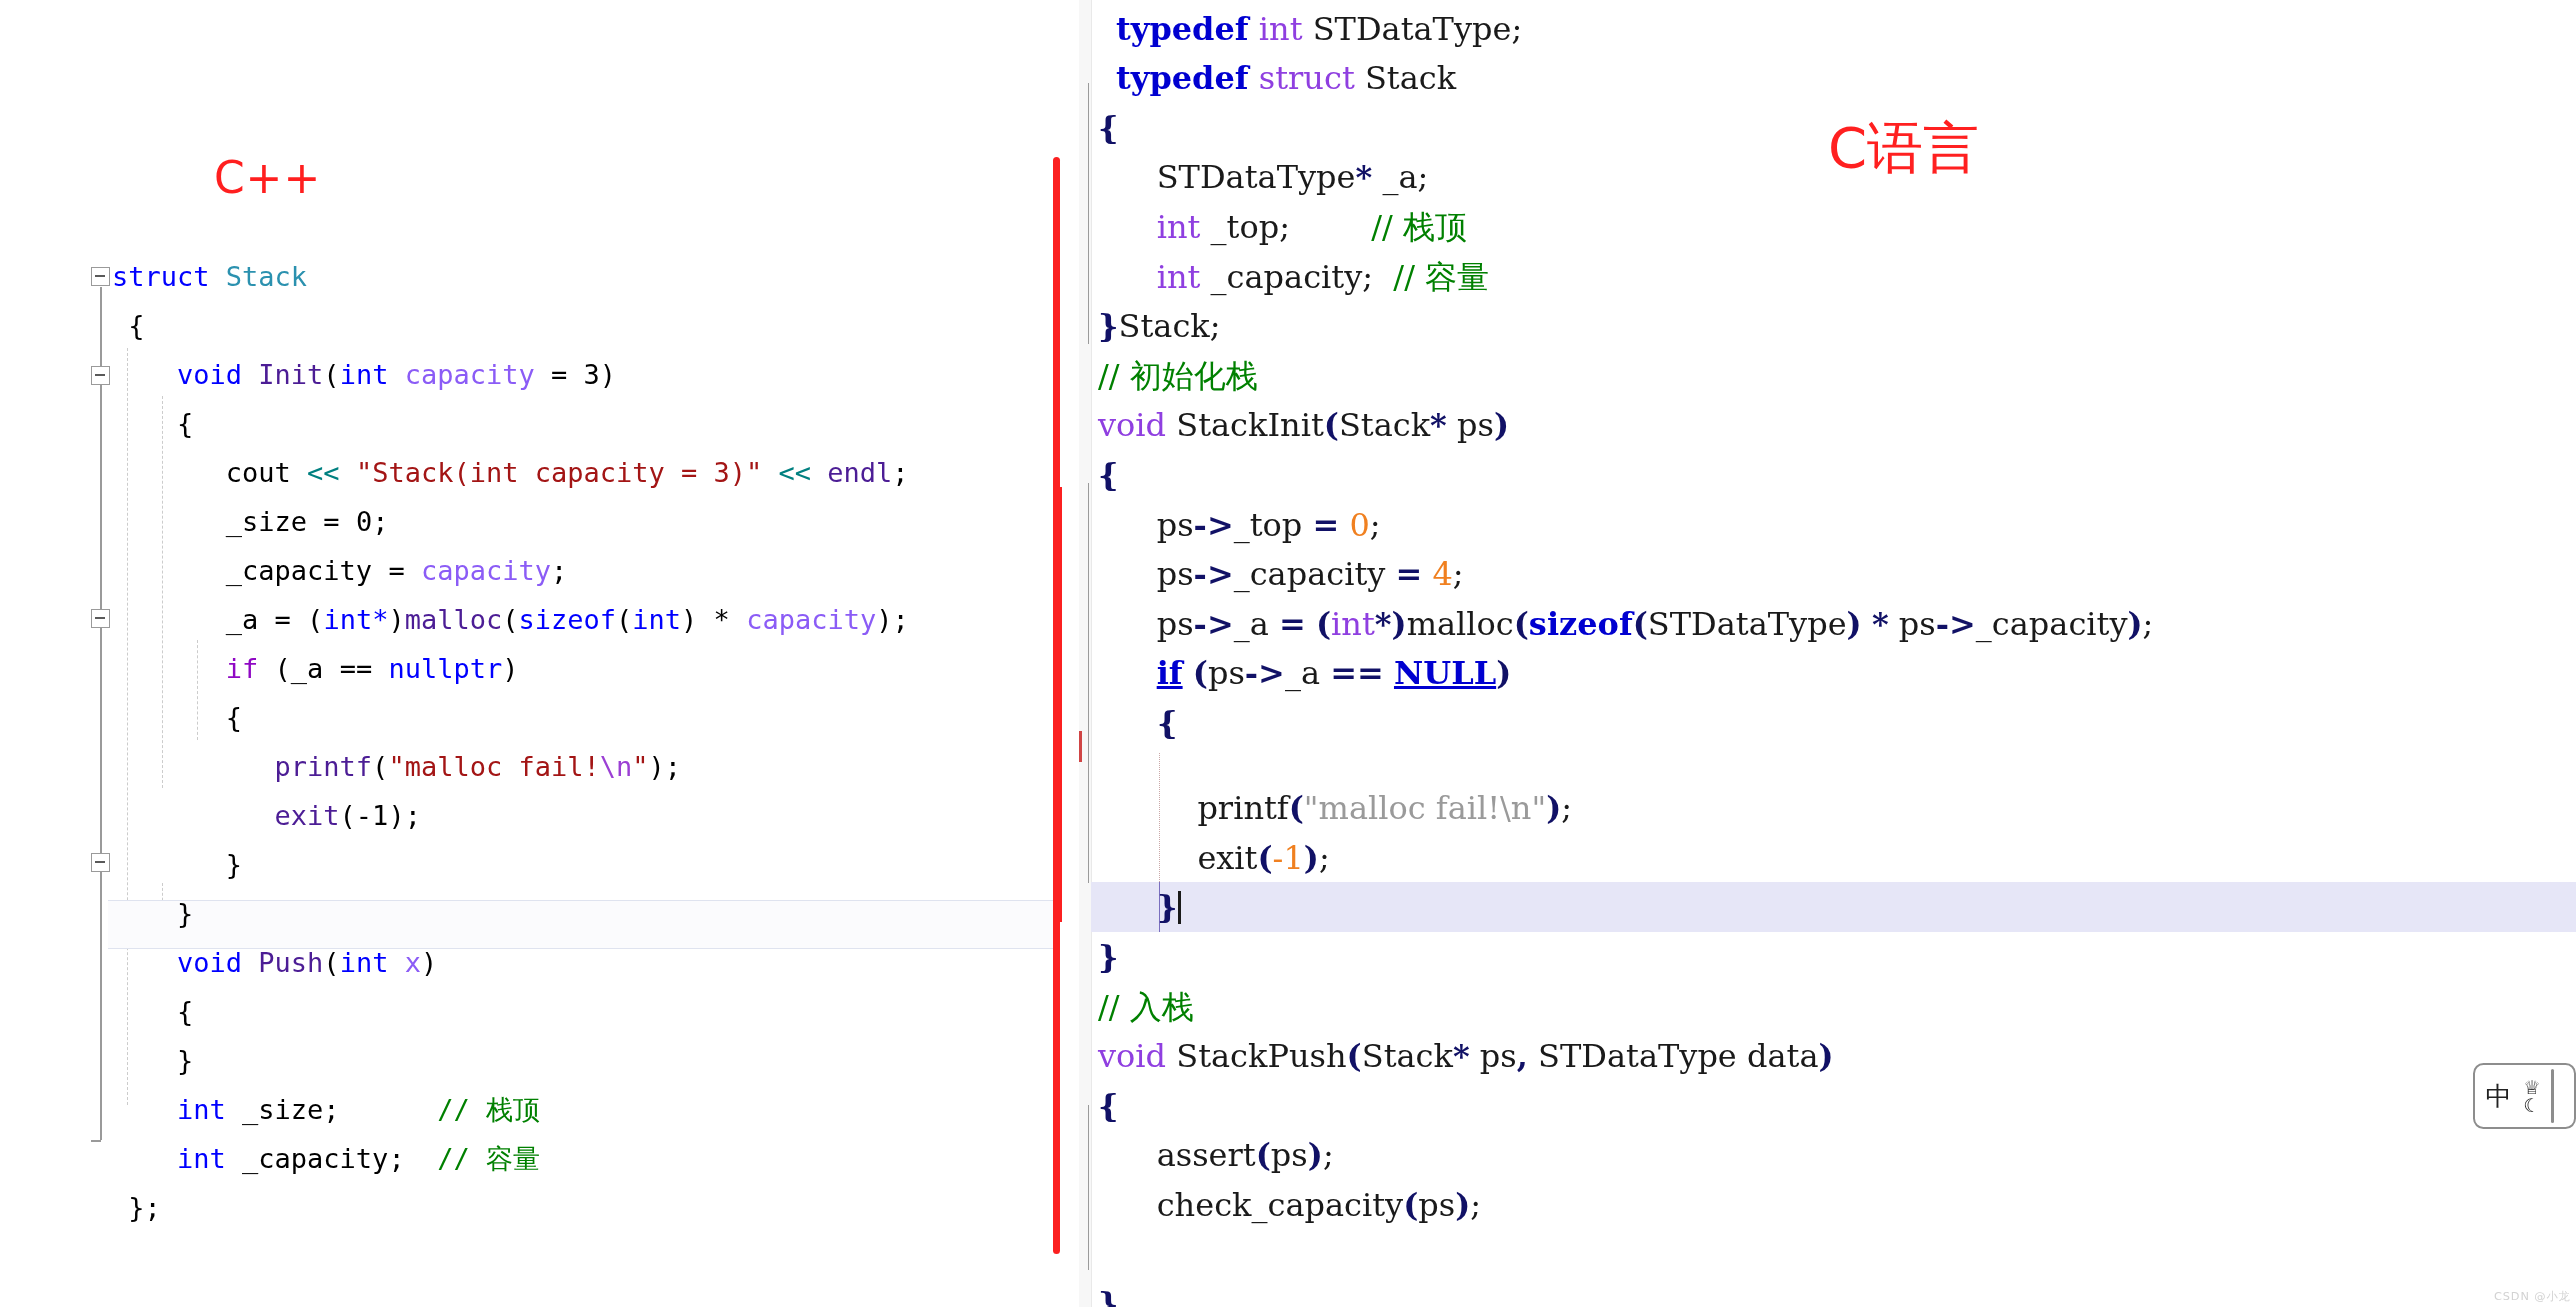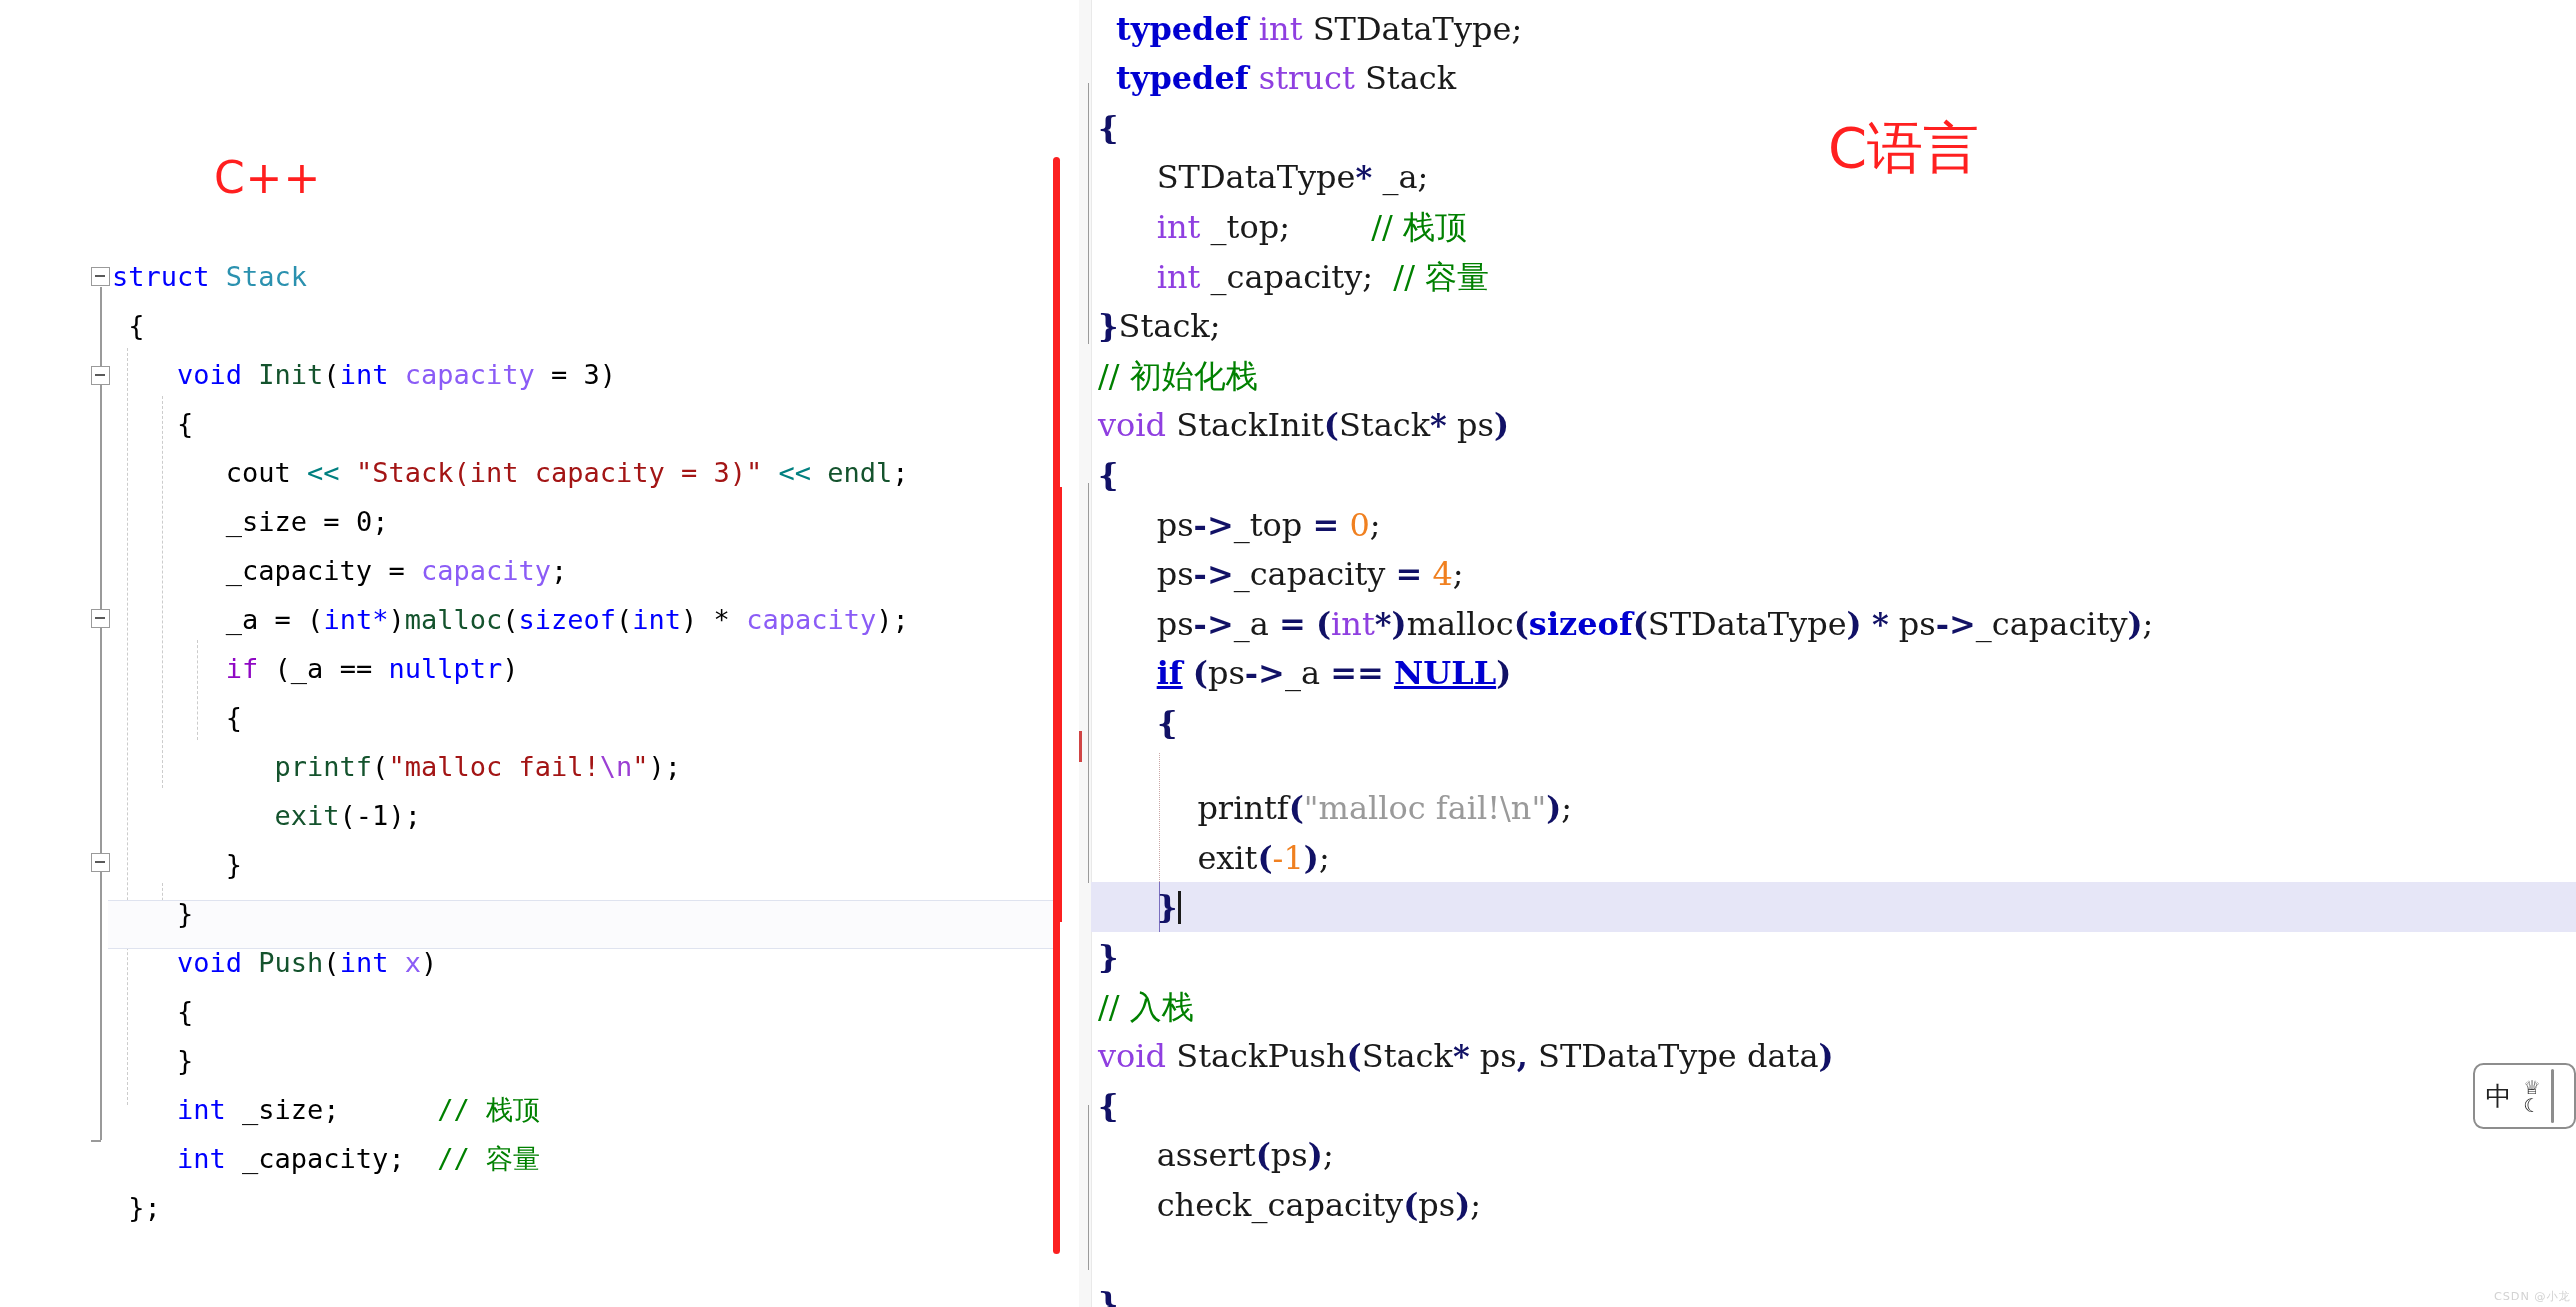--- a/index.html
+++ b/index.html
@@ -105,21 +105,21 @@
   
   .red-tick{position:absolute;width:2.6px;background:#e24a4a;}
   .brace-guide{position:absolute;width:0;border-left:1.7px dotted #c9a7a7;}
   .brace-guide2{position:absolute;width:0;border-left:1.7px solid #7a6fbf;}
   .grey-bar{position:absolute;width:1.7px;background:#9a9a9a;}
 
   
   
   .l-kw     {color:#0000ff;}            
   .l-type   {color:#2b91af;}            
-  .l-fn     {color:#14532d;}            
+  .l-fn     {color:#4c1d95;}            
   .l-str    {color:#a31515;}
   .l-esc    {color:#9b3fd4;}
   .l-ctl    {color:#8f08c4;}            
   .l-var    {color:#8b5cf6;}            
   .l-op     {color:#008080;}            
   .l-com    {color:#008000;}
   .l-pun    {color:#000000;}
 
   
   .r-kw-b   {color:#0000d0;font-weight:bold;}                 

